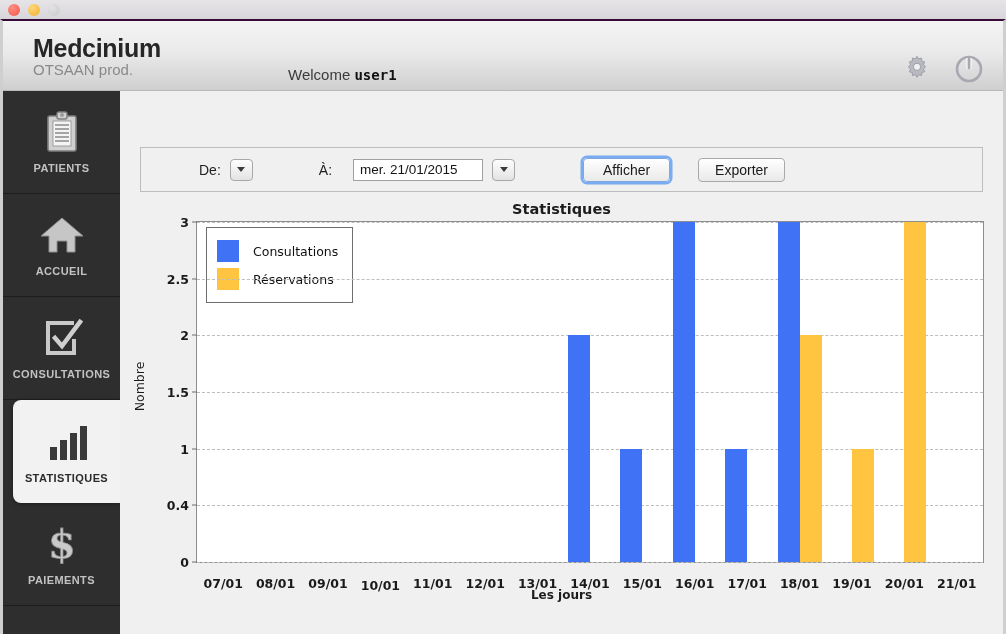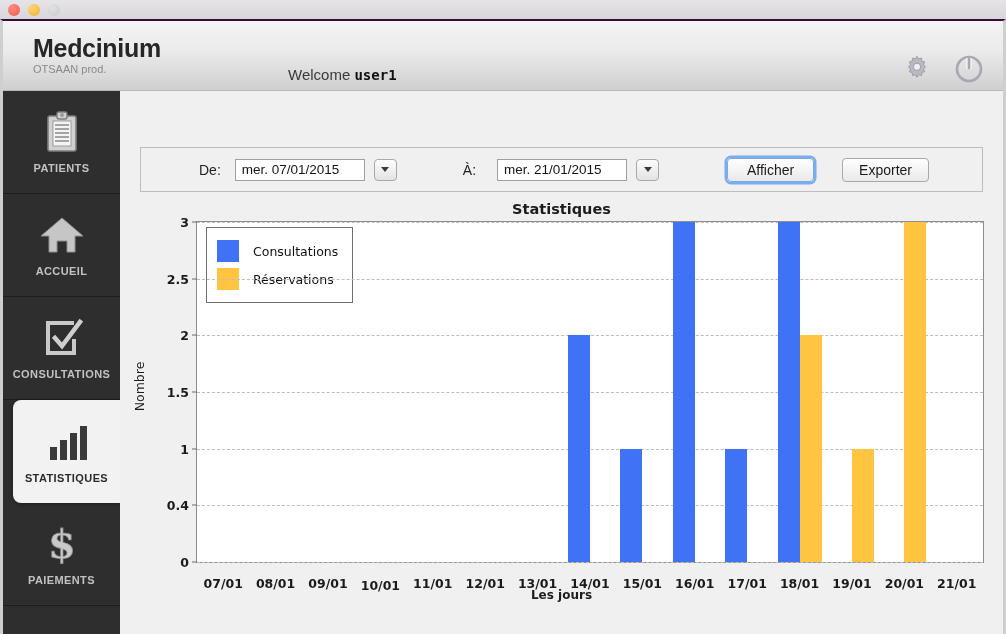--- a/index.html
+++ b/index.html
@@ -33,21 +33,21 @@
   .header {
     position: absolute; left: 0; top: 0; width: 1000px; height: 70px;
     background: linear-gradient(#f4f4f4 0%, #eaeaea 45%, #cfcfcf 100%);
     border-bottom: 1px solid #b8b8b8;
   }
   .brand { position: absolute; left: 30px; top: 13px; }
   .brand .name {
     font-size: 25px; font-weight: bold; color: #262626; letter-spacing: -0.3px;
     line-height: 28px;
   }
-  .brand .sub { font-size: 11px; color: #8a8a8a; line-height: 15px; }
+  .brand .sub { font-size: 15px; color: #8a8a8a; line-height: 15px; }
   .welcome {
     position: absolute; left: 285px; top: 45px; font-size: 15px; color: #3a3a3a;
   }
   .welcome b { font-family: "DejaVu Sans Mono", monospace; font-size: 14px; color:#111; }
   .hdr-icons { position: absolute; right: 18px; top: 32px; display: flex; gap: 20px; align-items: center; }
 
   
   .sidebar {
     position: absolute; left: 0; top: 70px; width: 117px; height: 545px;
     background: #2e2e2e;
@@ -250,21 +250,20 @@
           </svg>
         </span>
         <span class="lbl">PAIEMENTS</span>
       </div>
     </div>
 
     <div class="content">
 
       <div class="toolbar">
         <span class="tb-label" style="margin-left:58px;">De:</span>
-        <input class="date-field" style="margin-left: 14px;" readonly="" value="mer. 07/01/2015">
         <div class="stepper" style="margin-left:9px;">
           <span class="car"></span>
         </div>
         <span class="tb-label" style="margin-left:66px;">À:</span>
         <input class="date-field" style="margin-left: 21px;" readonly="" value="mer. 21/01/2015">
         <div class="stepper" style="margin-left:9px;">
           <span class="car"></span>
         </div>
         <div class="btn focused" style="margin-left:68px;">Afficher</div>
         <div class="btn" style="margin-left:28px;">Exporter</div>

